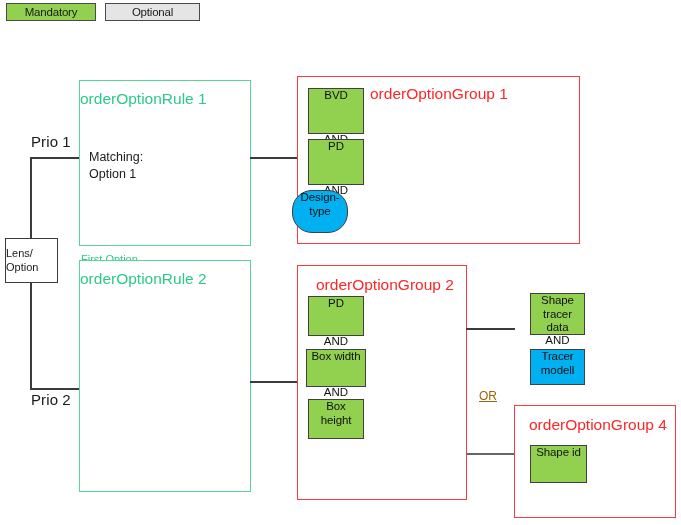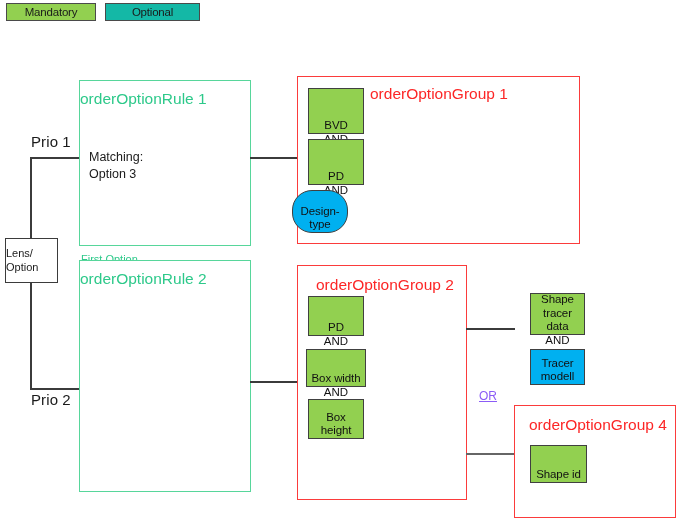--- a/index.html
+++ b/index.html
@@ -28,21 +28,21 @@
     height: 18px;
     border: 1px solid #4a4a4a;
     display: flex;
     align-items: center;
     justify-content: center;
     font-size: 11.5px;
     color: #1a1a1a;
     letter-spacing: -0.2px;
   }
   .legend-mandatory { background: #92d050; }
-  .legend-optional  { background: #14b8a6; }
+  .legend-optional  { background: #e5e5e5; }
 
   
   .root-box {
     border: 1.6px solid #3b3b3b;
     background: #ffffff;
     display: flex;
     flex-direction: column;
     align-items: center;
     justify-content: center;
     font-size: 11px;
@@ -100,21 +100,21 @@
     position: absolute;
     font-size: 15.5px;
     color: #fc2626;
     white-space: nowrap;
   }
 
   
   .chip {
     border: 1.4px solid #404040;
     display: flex;
-    align-items: flex-end;
+    align-items: flex-start;
     justify-content: center;
     text-align: center;
     font-size: 11.5px;
     color: #111111;
     line-height: 1.18;
     white-space: pre-line;
     letter-spacing: -0.1px;
   }
   .chip-mandatory { background: #92d050; }
   .chip-optional  { background: #00b0f0; }
@@ -122,21 +122,21 @@
   .and-label {
     position: absolute;
     font-size: 11.5px;
     color: #111111;
     text-align: center;
     white-space: nowrap;
   }
   .or-label {
     position: absolute;
     font-size: 12px;
-    color: #8b5cf6;
+    color: #a16207;
     white-space: nowrap;
     text-decoration: underline;
   }
 </style>
 </head>
 <body>
 
 <div class="canvas">
 
   <div class="abs legend-box legend-mandatory" style="left:6px; top:3px; width:90px;">
@@ -157,21 +157,21 @@
 
   <div class="abs prio-label" style="left:31px; top:133px;">Prio 1</div>
   <div class="abs line-h" style="left:30px; top:157px; width:49px;"></div>
 
   <div class="abs line-h" style="left:30px; top:388px; width:49px;"></div>
   <div class="abs prio-label" style="left:31px; top:391px;">Prio 2</div>
 
   <div class="abs rule-box" style="left:79px; top:80px; width:172px; height:166px;">
     <div class="rule-title">orderOptionRule 1</div>
     <div class="rule-body">Matching:
-Option 3</div>
+Option 1</div>
   </div>
   <div class="abs first-match" style="left:81px; top:253px;">First Option</div>
 
   <div class="abs line-h-dark" style="left:250px; top:157px; width:48px;"></div>
 
   <div class="abs rule-box" style="left:79px; top:260px; width:172px; height:232px;">
     <div class="rule-title">orderOptionRule 2</div>
     <div class="rule-body"></div>
   </div>
 

